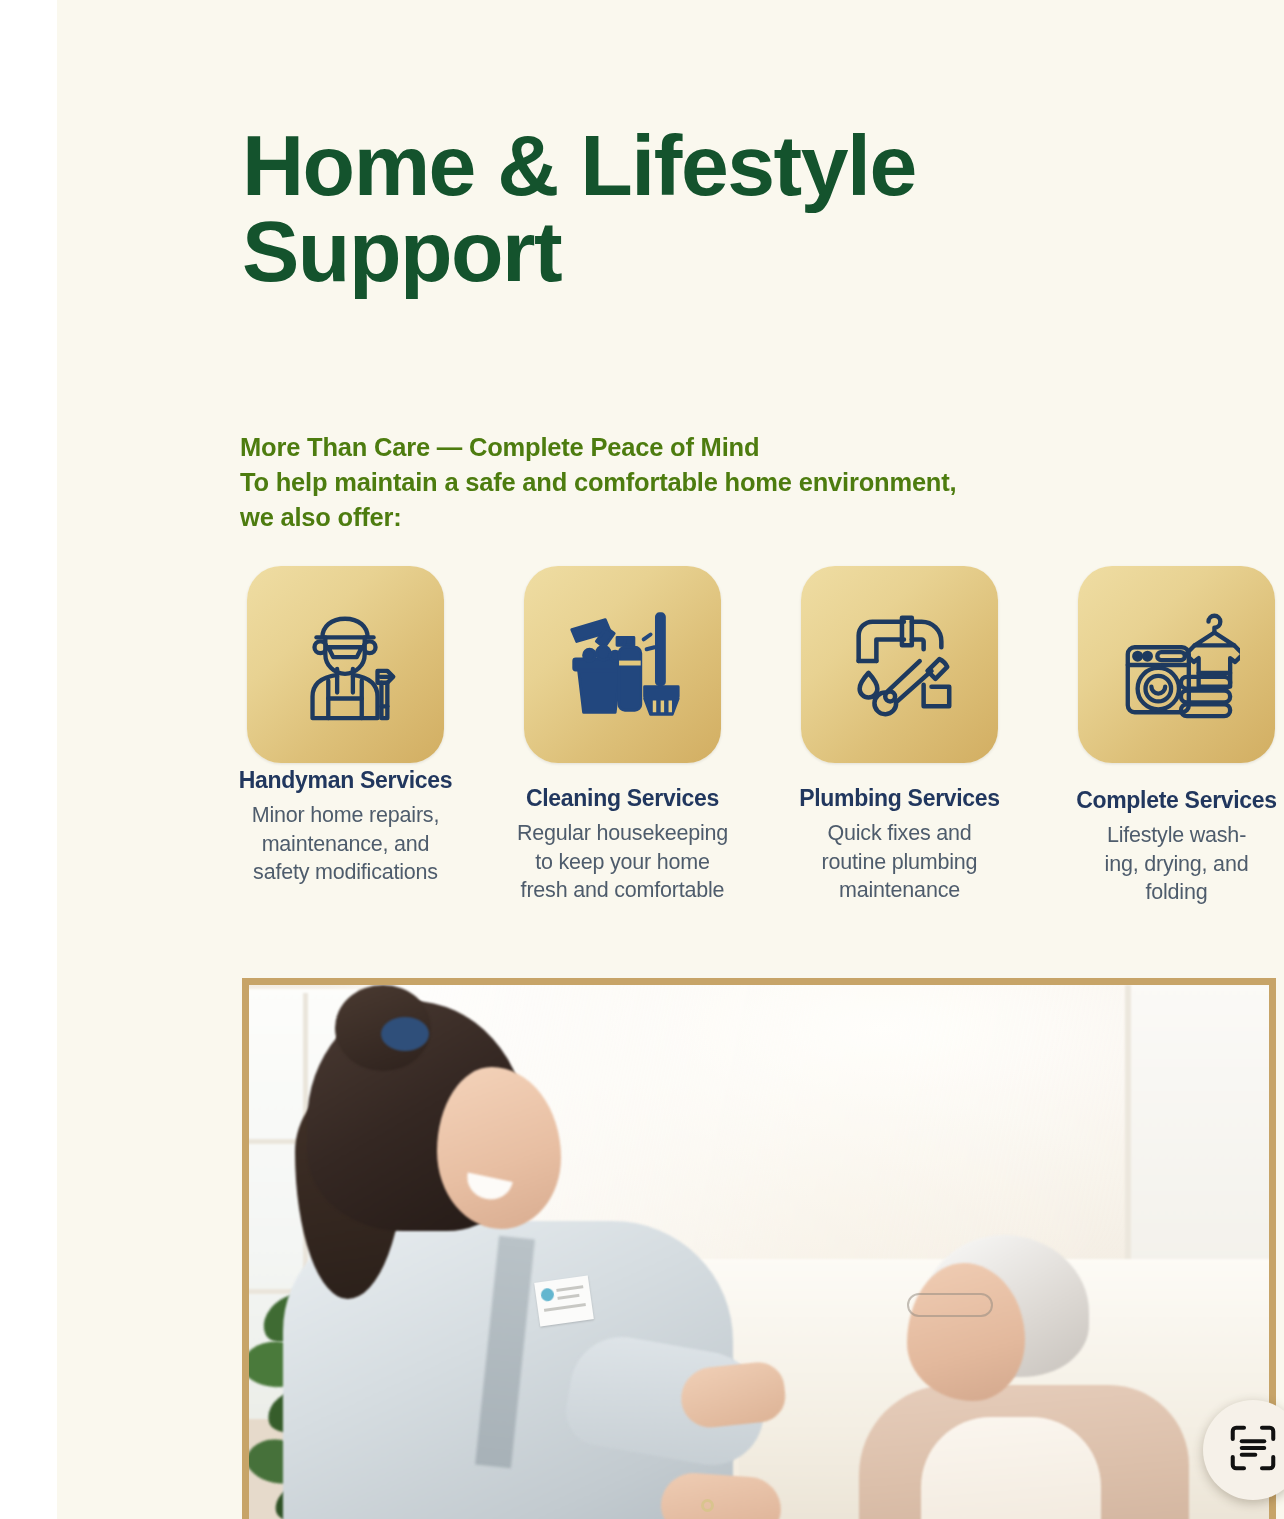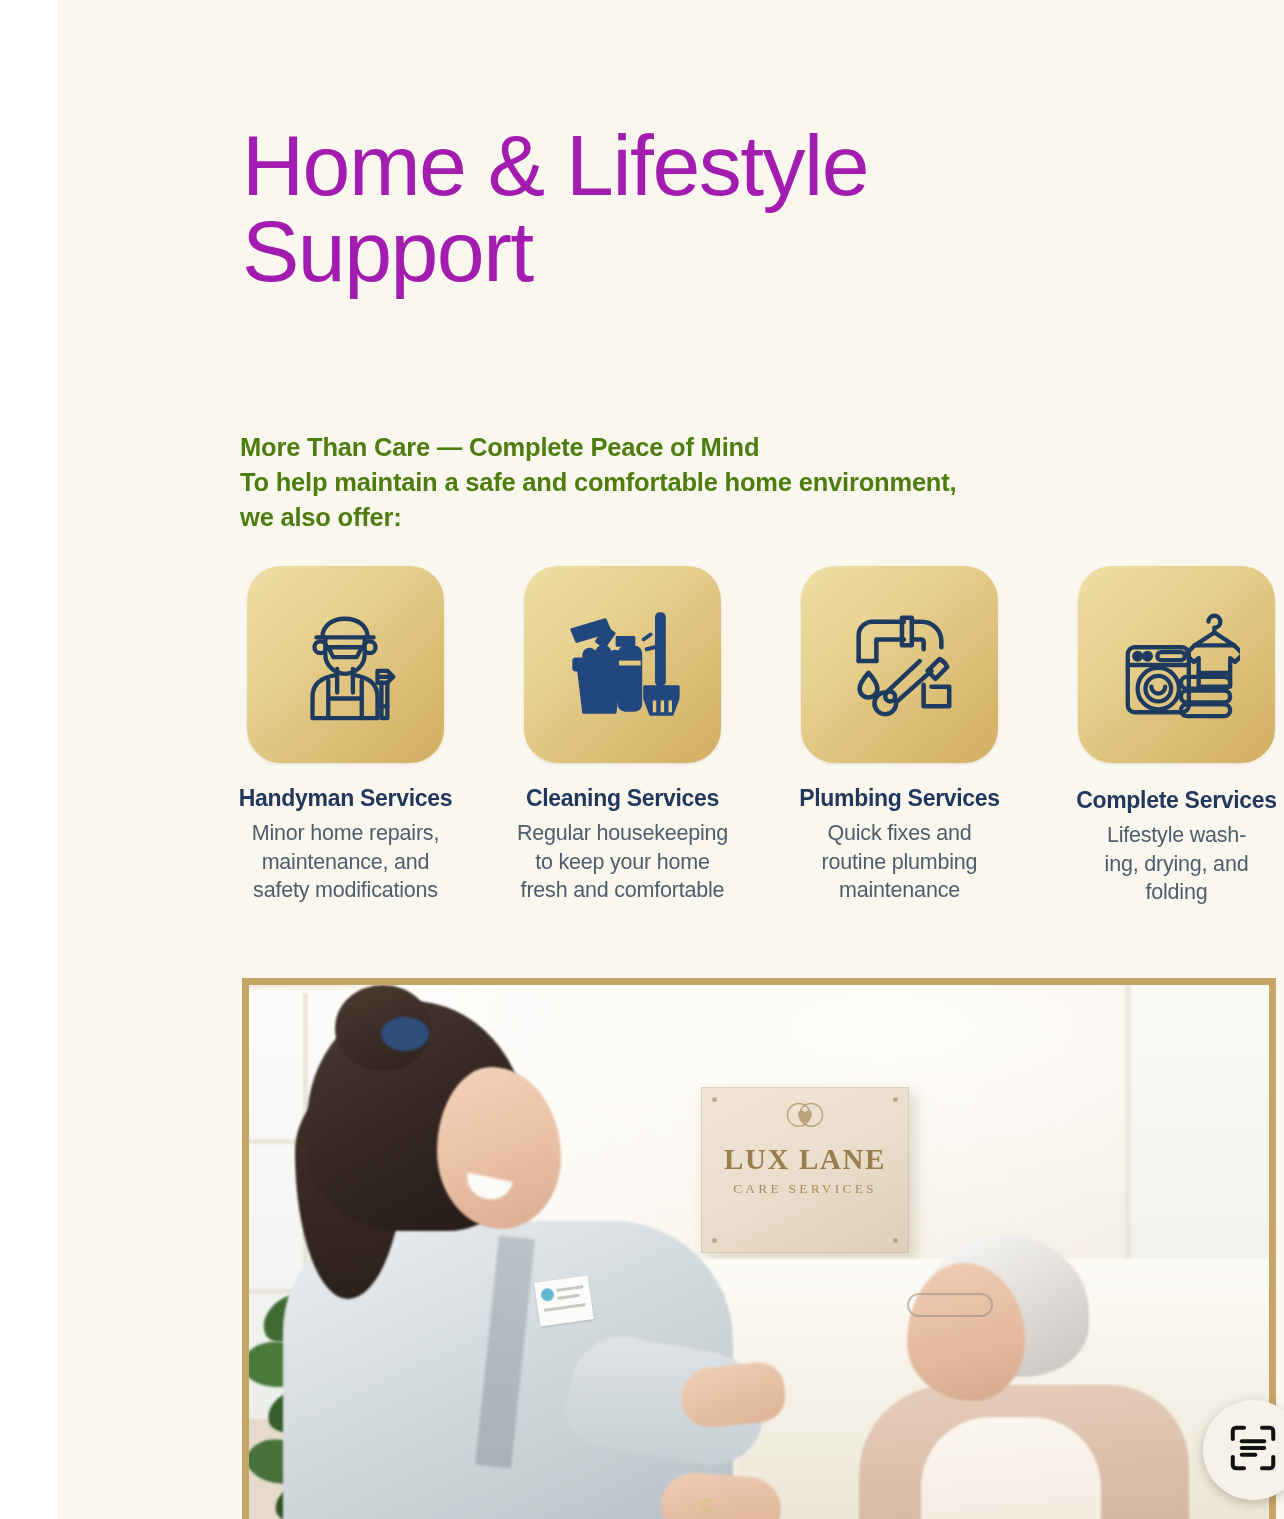--- a/index.html
+++ b/index.html
@@ -31,23 +31,23 @@
   }
 
   
   #title {
     position: absolute;
     left: 185px;
     top: 122px;
     width: 1000px;
     font-size: 86px;
     line-height: 1.0;
-    font-weight: 400;
+    font-weight: 700;
     letter-spacing: -1.5px;
-    color: #a21caf;
+    color: #14532d;
     white-space: pre-line;
   }
 
   #subtitle {
     position: absolute;
     left: 183px;
     top: 430px;
     width: 860px;
     font-size: 25.5px;
     line-height: 35px;
@@ -99,21 +99,21 @@
   .svc-desc {
     margin-top: 8px;
     font-size: 21.5px;
     line-height: 28.5px;
     color: #4e5c6c;
     white-space: pre-line;
     letter-spacing: -0.2px;
   }
 
   
-  .service:nth-child(1) .svc-title { margin-top: 22px; }
+  .service:nth-child(1) .svc-title { margin-top: 4px; }
   .service:nth-child(2) .svc-title { margin-top: 22px; }
   .service:nth-child(3) .svc-title { margin-top: 22px; }
   .service:nth-child(4) .svc-title { margin-top: 24px; }
 
   
   #photo-frame {
     position: absolute;
     left: 185px;
     top: 978px;
     width: 1034px;
@@ -574,35 +574,20 @@
         <div class="rightpanel"></div>
 
         <div class="plant">
           <div class="leaf" style="left:6px;  top:18px;  width:58px; height:42px; transform:rotate(-24deg);"></div>
           <div class="leaf" style="left:-12px; top:62px;  width:64px; height:46px; transform:rotate(10deg); background:#4a7a3b;"></div>
           <div class="leaf" style="left:12px; top:112px; width:54px; height:40px; transform:rotate(-14deg); background:#365d2b;"></div>
           <div class="leaf" style="left:-8px; top:160px; width:60px; height:44px; transform:rotate(18deg); background:#46713a;"></div>
           <div class="leaf" style="left:20px; top:206px; width:48px; height:36px; transform:rotate(-8deg); background:#2f5226;"></div>
         </div>
 
-        <div class="plaque">
-          <span class="screw s1"></span>
-            <span class="screw s2"></span>
-          <span class="screw s3"></span>
-            <span class="screw s4"></span>
-          <span class="plaque-logo">
-            <svg viewBox="0 0 48 40" fill="none" stroke="#a88a59" stroke-width="1.6">
-              <circle cx="17" cy="17" r="13"></circle>
-              <circle cx="31" cy="17" r="13"></circle>
-              <path d="M24 27c-5-4-8-7-8-11a4.2 4.2 0 0 1 8-1.6A4.2 4.2 0 0 1 32 16c0 4-3 7-8 11z" fill="#a88a59" stroke="none"></path>
-            </svg>
-          </span>
-          <span class="plaque-name">LUX LANE</span>
-          <span class="plaque-sub">CARE SERVICES</span>
-        </div>
 
         <div class="sofa"></div>
         <div class="sofa-arm"></div>
 
         <div class="elder">
           <div class="elder-body"></div>
           <div class="elder-top"></div>
           <div class="elder-hair"></div>
           <div class="elder-face"></div>
           <div class="elder-glass"></div>

